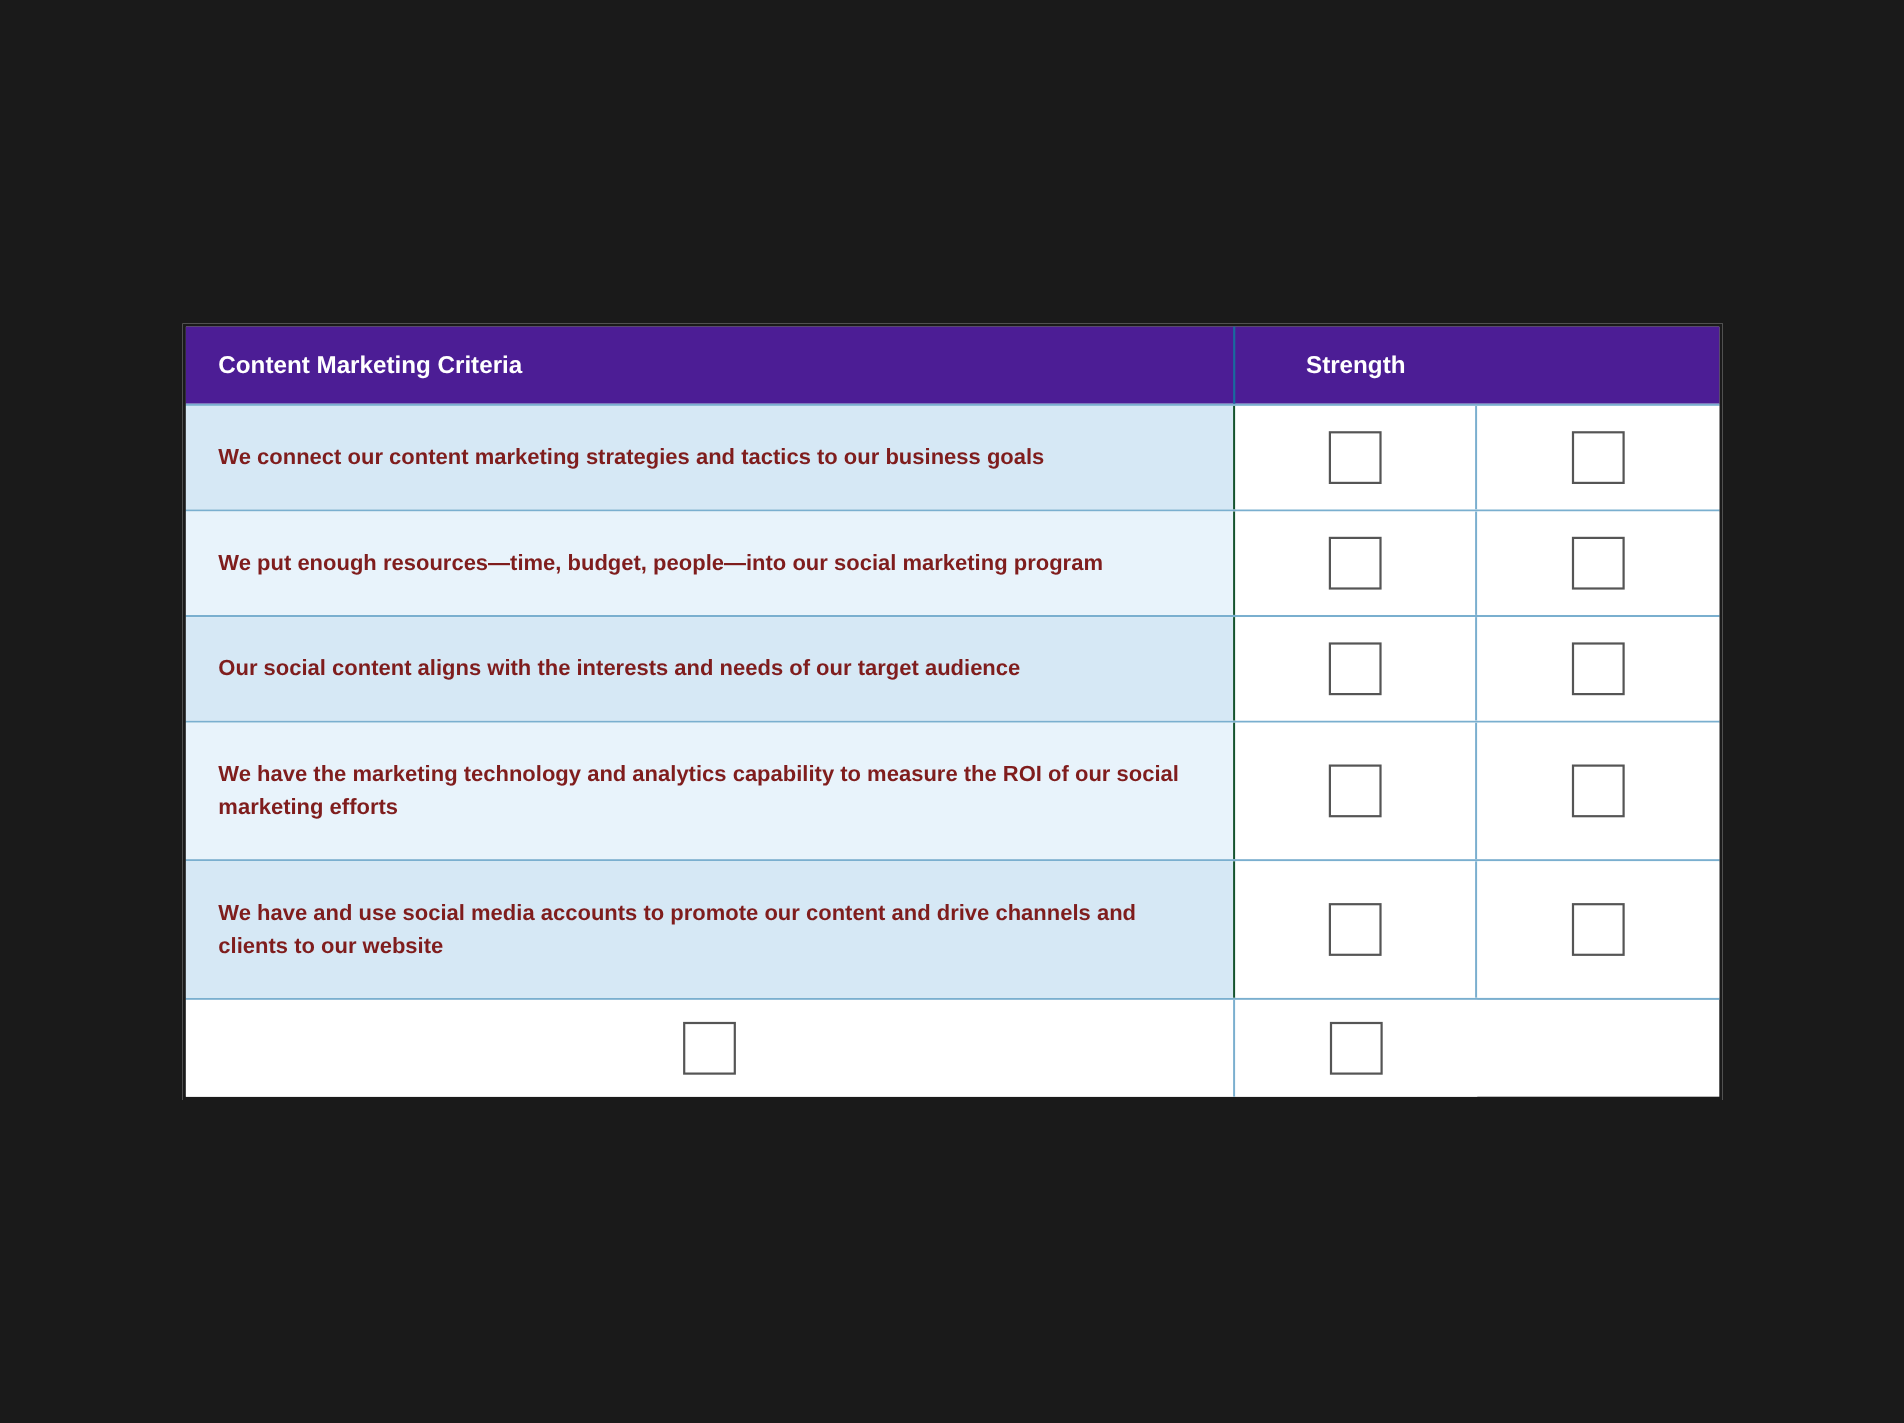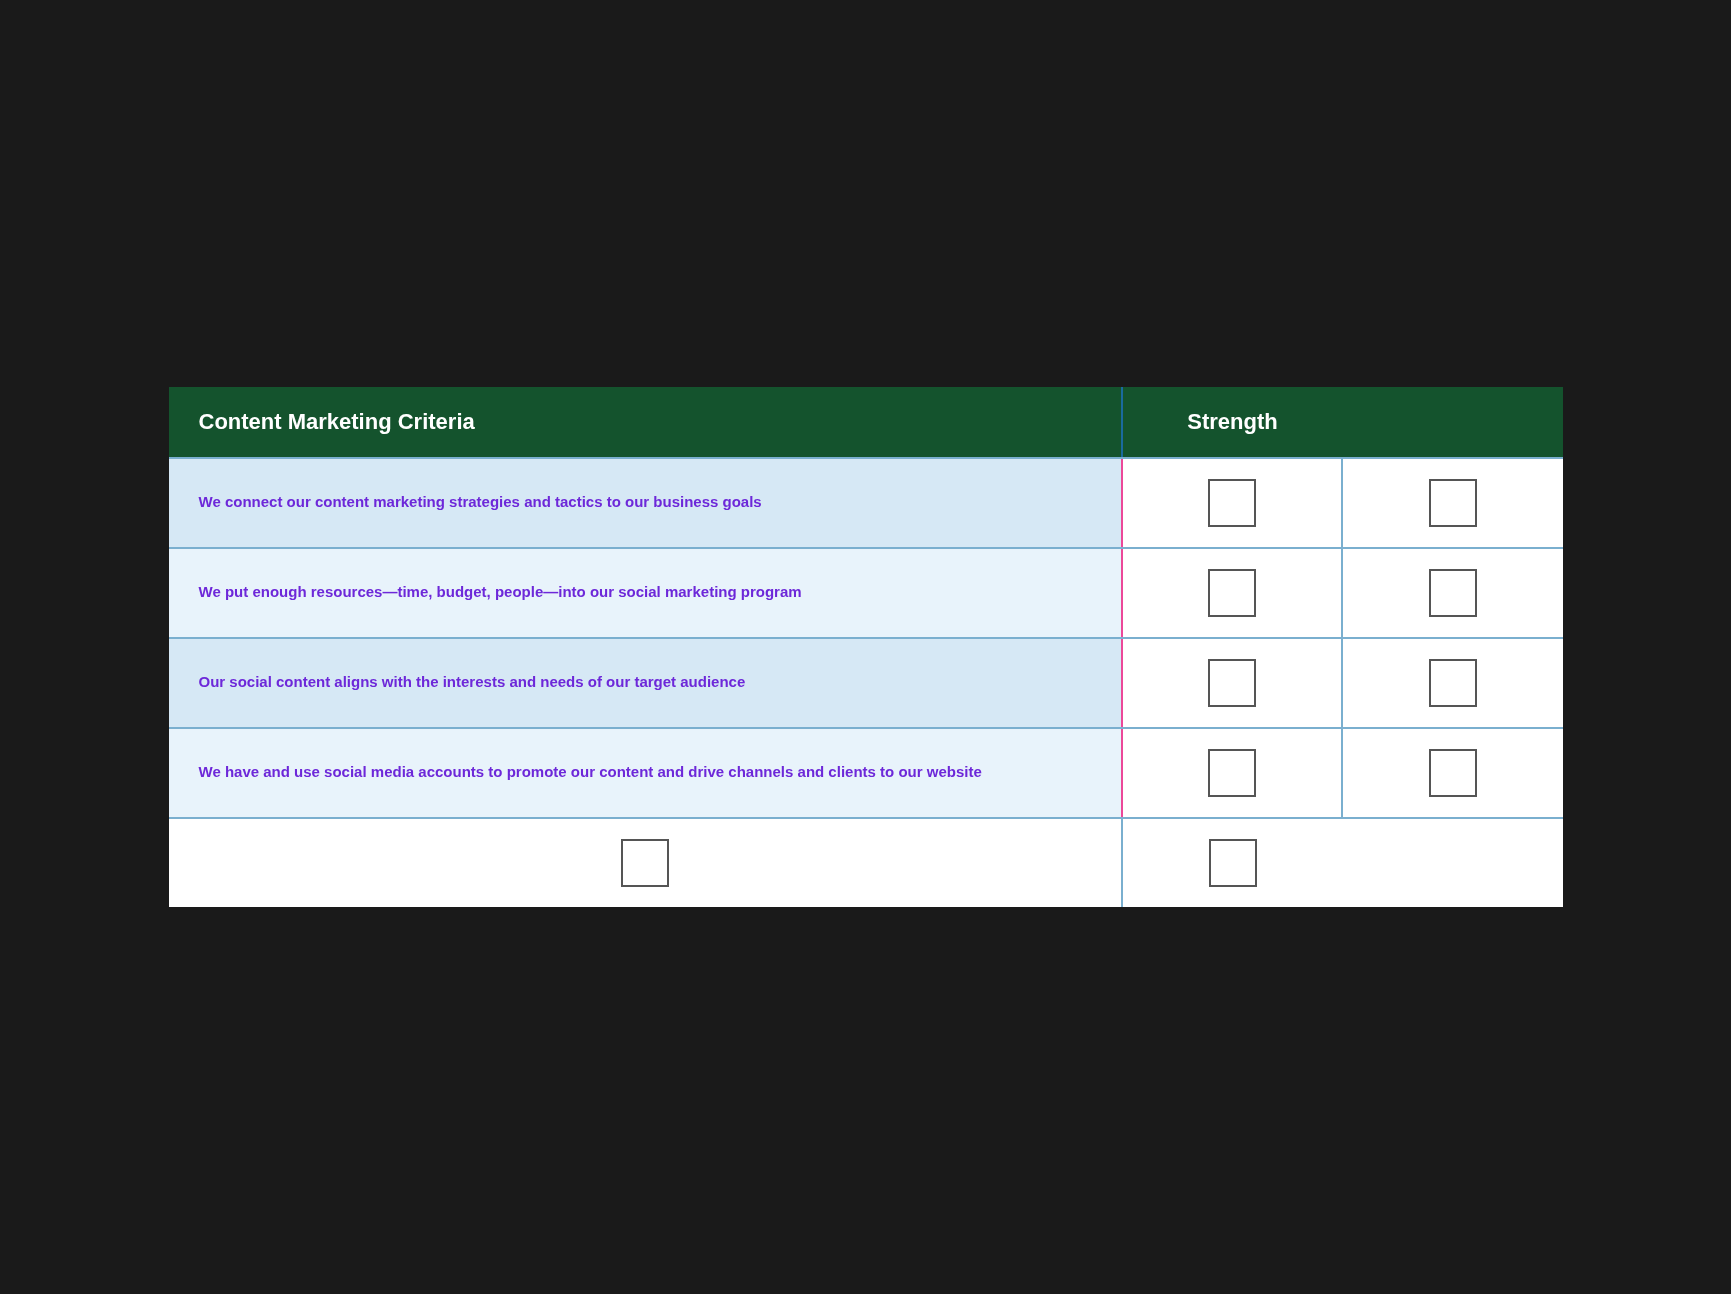--- a/index.html
+++ b/index.html
@@ -20,21 +20,21 @@
     .table-container {
       background: #ffffff;
       border: 3px solid #1a1a1a;
       width: 1400px;
       max-width: 98vw;
     }
 
     .table-header {
       display: grid;
       grid-template-columns: 1fr 220px 220px;
-      background-color: #14532d;
+      background-color: #4c1d95;
     }
 
     .header-cell {
       padding: 22px 30px;
       color: #ffffff;
       font-weight: bold;
       font-size: 22px;
       border-right: 2px solid #1a6a9e;
     }
 
@@ -56,24 +56,24 @@
       background-color: #d6e8f5;
     }
 
     .table-row:nth-child(even) .criteria-cell {
       background-color: #e8f3fb;
     }
 
     .criteria-cell {
       padding: 32px 30px;
       font-weight: bold;
-      font-size: 15px;
-      color: #6d28d9;
+      font-size: 20px;
+      color: #7f1d1d;
       line-height: 1.5;
-      border-right: 2px solid #ec4899;
+      border-right: 2px solid #14532d;
     }
 
     .checkbox-cell {
       background-color: #ffffff;
       display: flex;
       align-items: center;
       justify-content: center;
       border-right: 2px solid #7aafcf;
       padding: 20px;
     }
@@ -126,20 +126,29 @@
       <div class="table-row">
         <div class="criteria-cell">Our social content aligns with the interests and needs of our target audience</div>
         <div class="checkbox-cell">
           <div class="checkbox"></div>
         </div>
         <div class="checkbox-cell">
           <div class="checkbox"></div>
         </div>
       </div>
       <div class="table-row">
+        <div class="criteria-cell">We have the marketing technology and analytics capability to measure the ROI of our social marketing efforts</div>
+        <div class="checkbox-cell">
+          <div class="checkbox"></div>
+        </div>
+        <div class="checkbox-cell">
+          <div class="checkbox"></div>
+        </div>
+      </div>
+      <div class="table-row">
         <div class="criteria-cell">We have and use social media accounts to promote our content and drive channels and clients to our website</div>
         <div class="checkbox-cell">
           <div class="checkbox"></div>
         </div>
         <div class="checkbox-cell">
           <div class="checkbox"></div>
         </div>
       </div>
       <div class="table-row">
         <div class="checkbox-cell">

